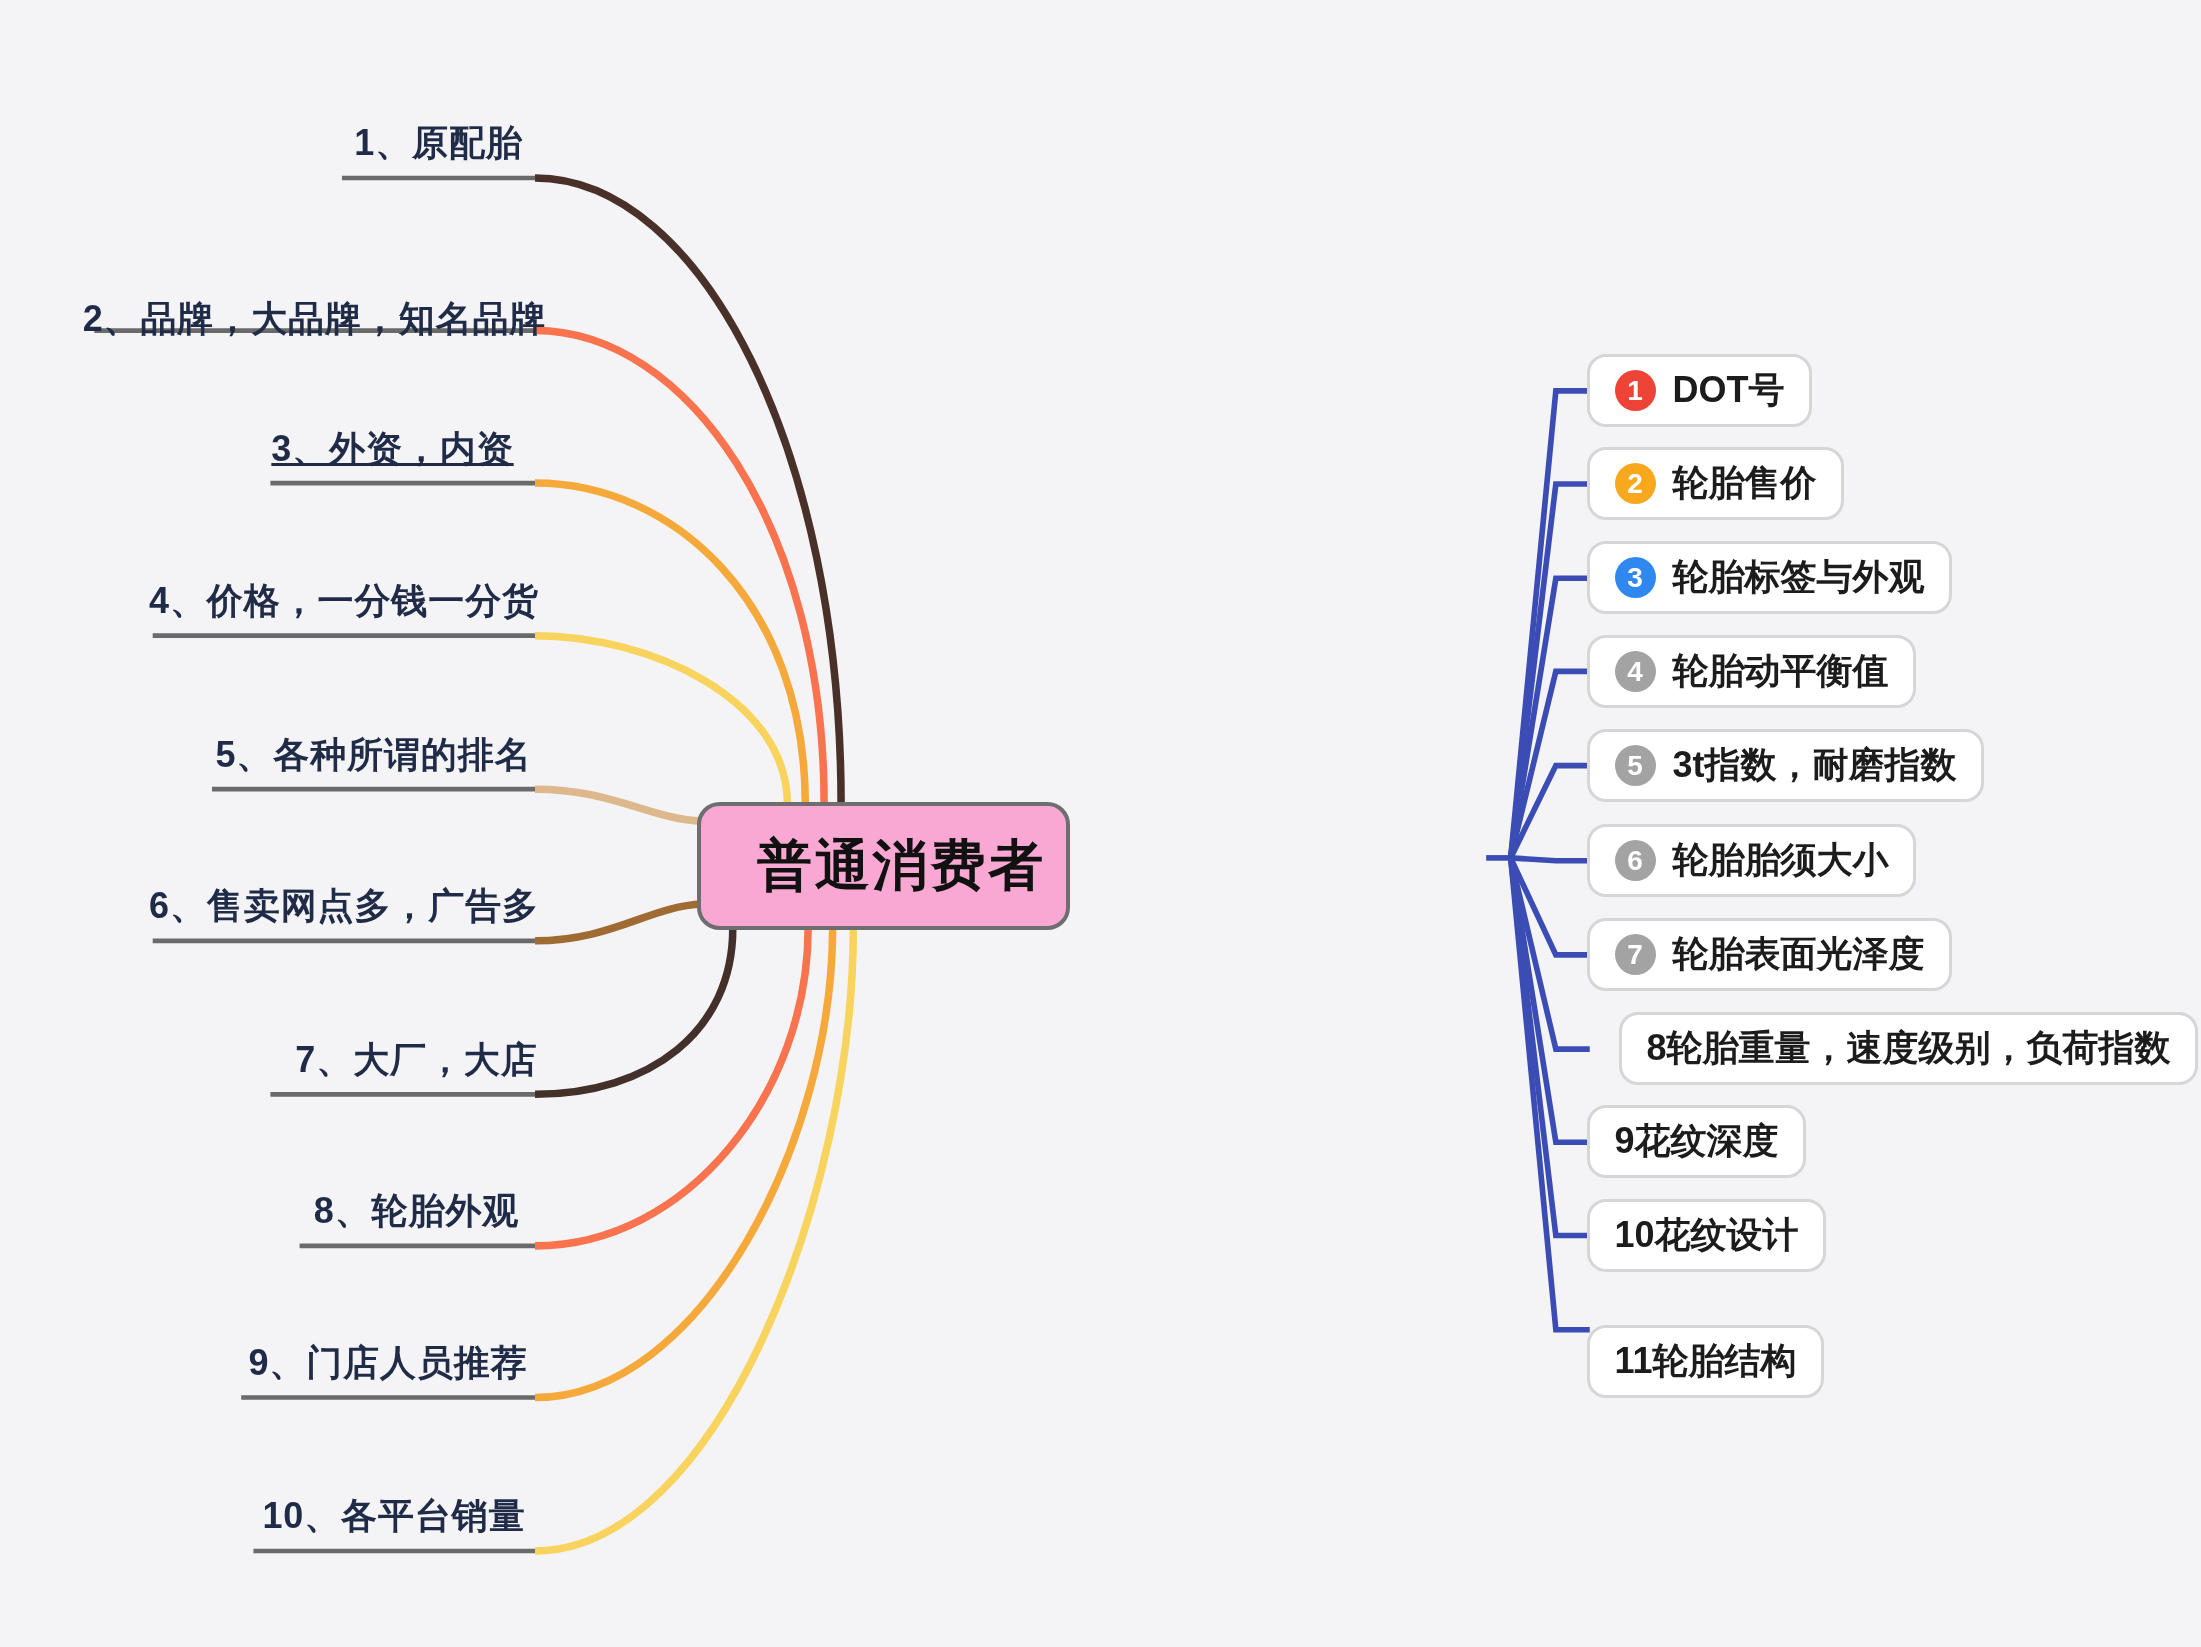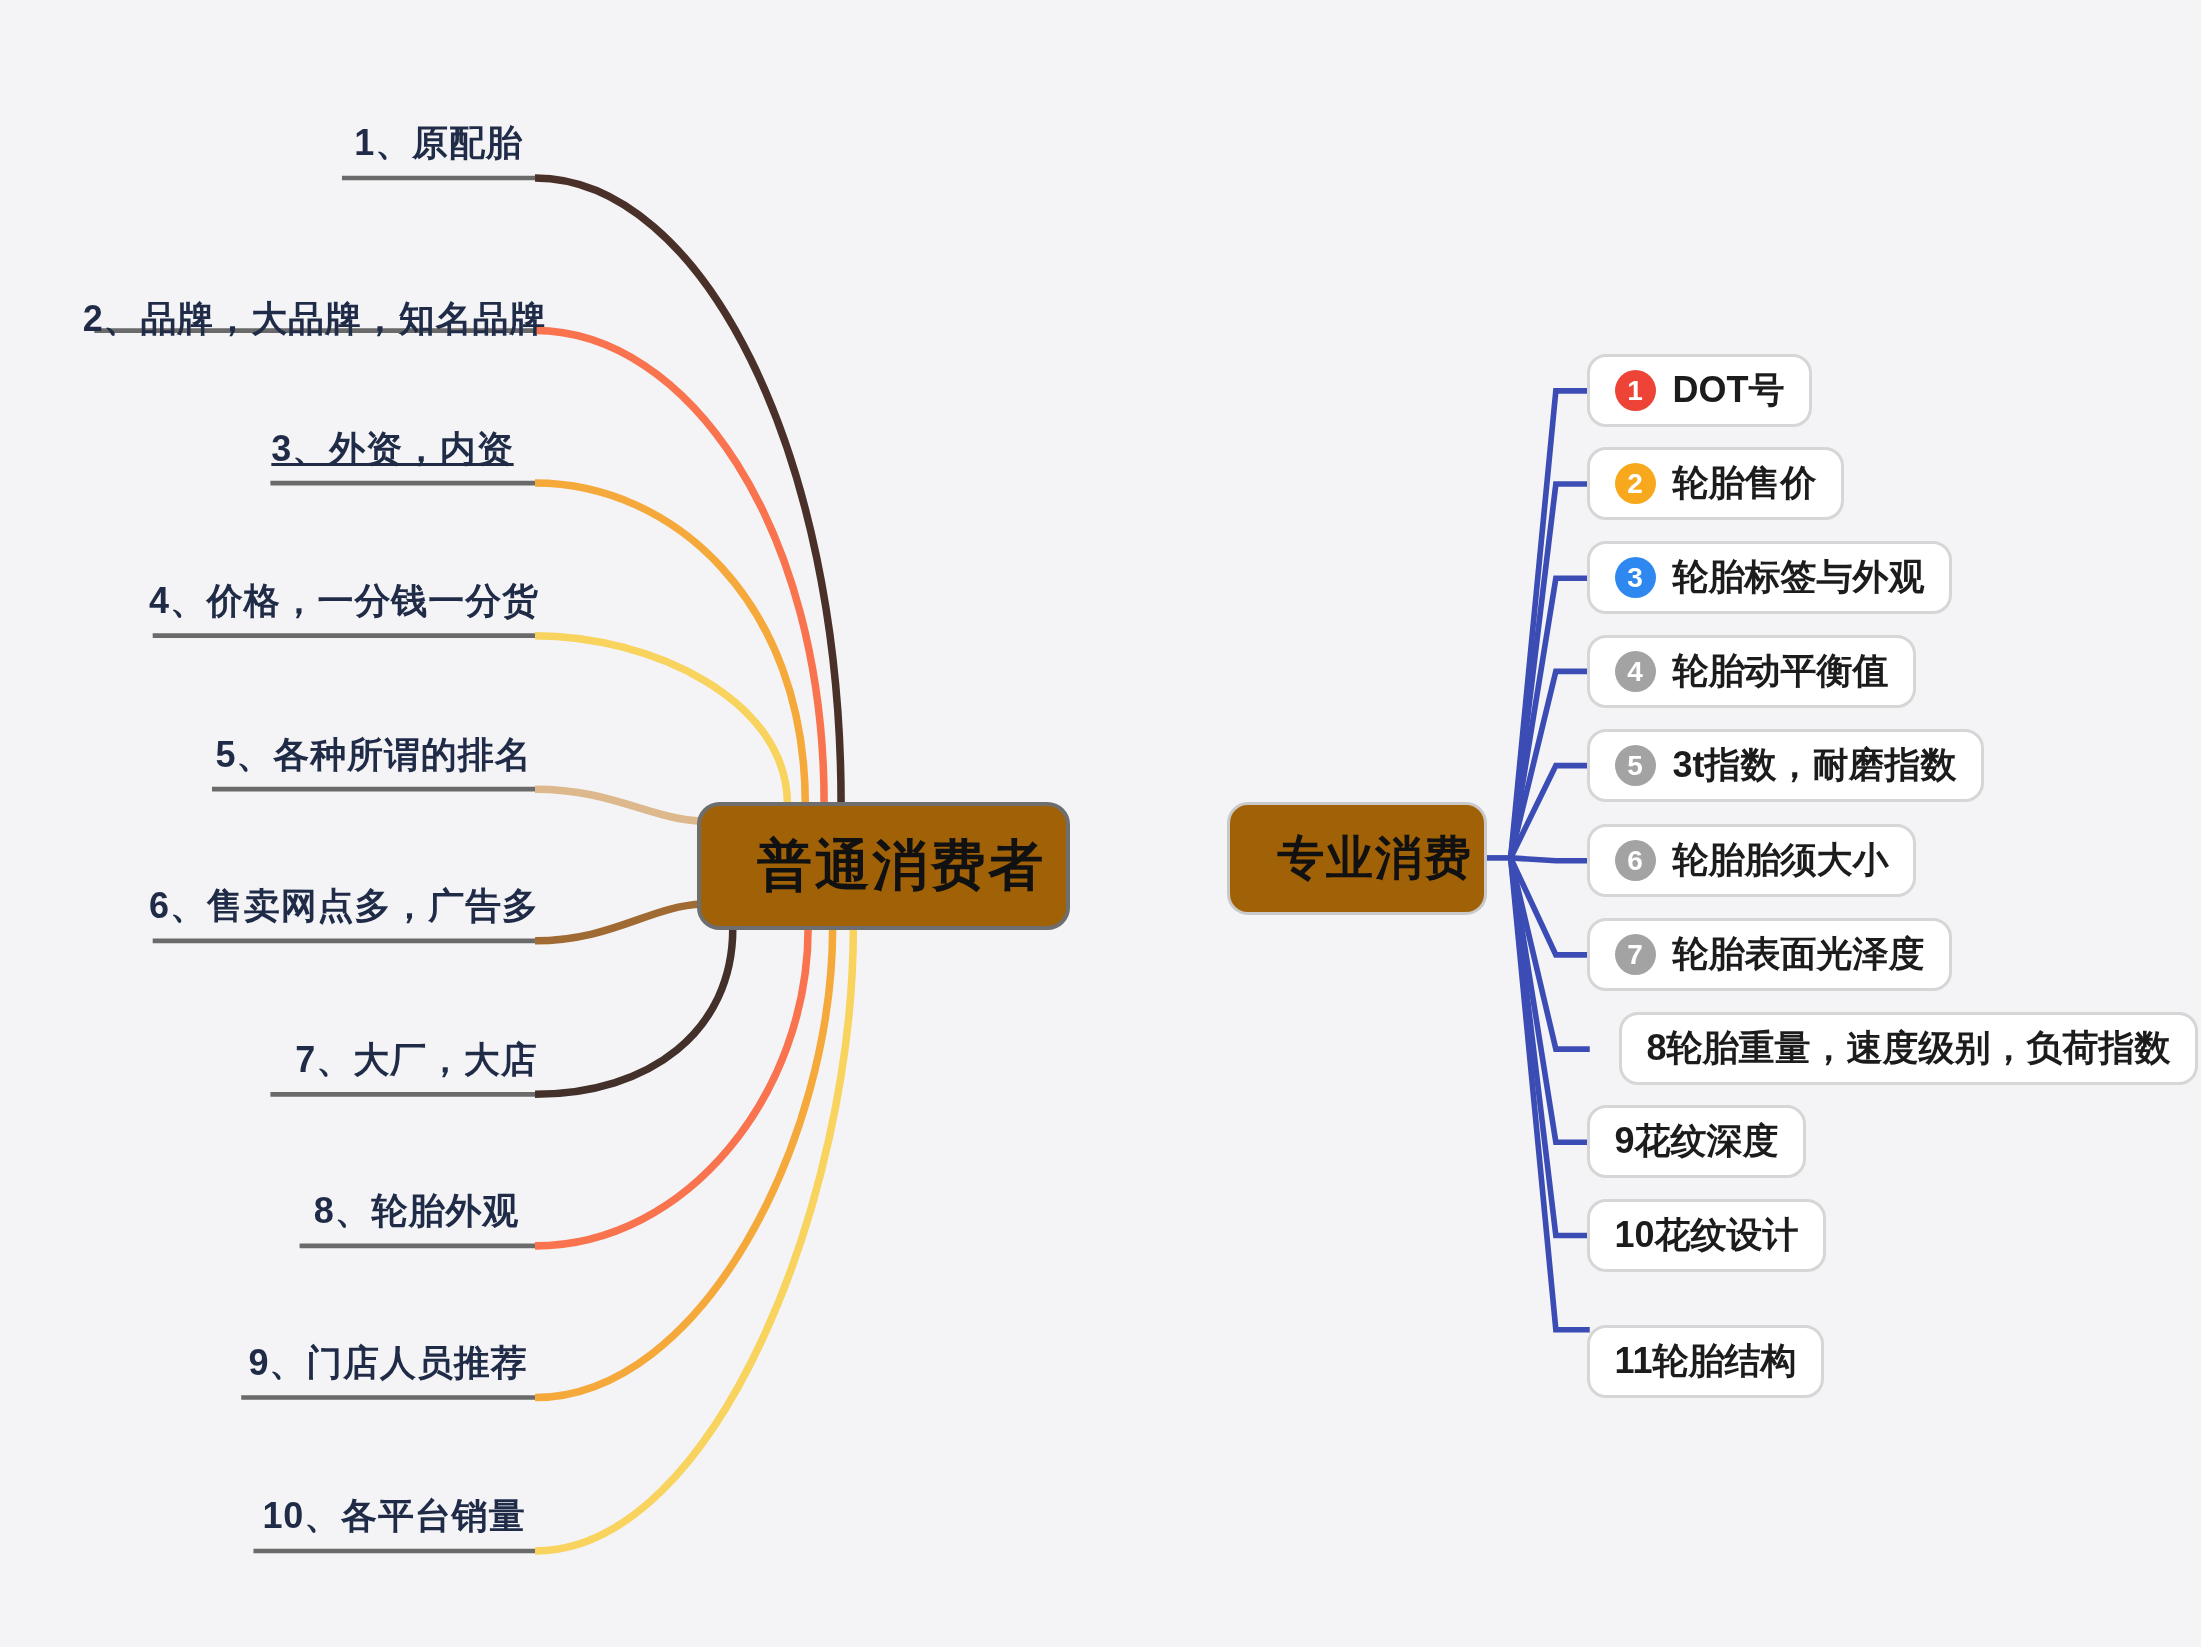--- a/index.html
+++ b/index.html
@@ -13,21 +13,21 @@
   svg.wires{position:absolute;left:0;top:0;z-index:1;}
   
   .l-label{
     position:absolute;z-index:2;height:45px;
     display:flex;align-items:center;justify-content:center;
     font-size:36px;font-weight:bold;color:#1f2b47;
     white-space:nowrap;letter-spacing:0.9px;
   }
   
   .center-node{
-    position:absolute;z-index:3;background:#a16207;
+    position:absolute;z-index:3;background:#f9a8d4;
     display:flex;align-items:center;justify-content:center;
     box-sizing:border-box;white-space:nowrap;padding-left:36px;
   }
   .center-left{
     left:697px;top:802px;width:373px;height:128px;
     border:4.7px solid #6e6e6e;border-radius:22.6px;
     font-size:55px;font-weight:bold;color:#111;letter-spacing:2.8px;
   }
   .center-right{
     left:1227px;top:802px;width:260px;height:113px;
@@ -100,23 +100,20 @@
   <div class="l-label" style="left:212px;top:733px;width:323px;">5、各种所谓的排名</div>
   <div class="l-label" style="left:153px;top:884px;width:382px;">6、售卖网点多，广告多</div>
   <div class="l-label" style="left:284px;top:1038px;width:265px;">7、大厂，大店</div>
   <div class="l-label" style="left:299px;top:1189px;width:235px;">8、轮胎外观</div>
   <div class="l-label" style="left:241px;top:1341px;width:294px;">9、门店人员推荐</div>
   <div class="l-label" style="left:253px;top:1494px;width:282px;">10、各平台销量</div>
 
   <div class="center-node center-left">
     <span>普通消费者</span>
   </div>
-  <div class="center-node center-right">
-    <span>专业消费</span>
-  </div>
 
   <div class="r-box" style="top:354px;">
     <span class="badge" style="background: rgb(238, 68, 56);">1</span>
     <span>DOT号</span>
   </div>
   <div class="r-box" style="top:447px;">
     <span class="badge" style="background: rgb(247, 168, 29);">2</span>
     <span>轮胎售价</span>
   </div>
   <div class="r-box" style="top:541px;">

